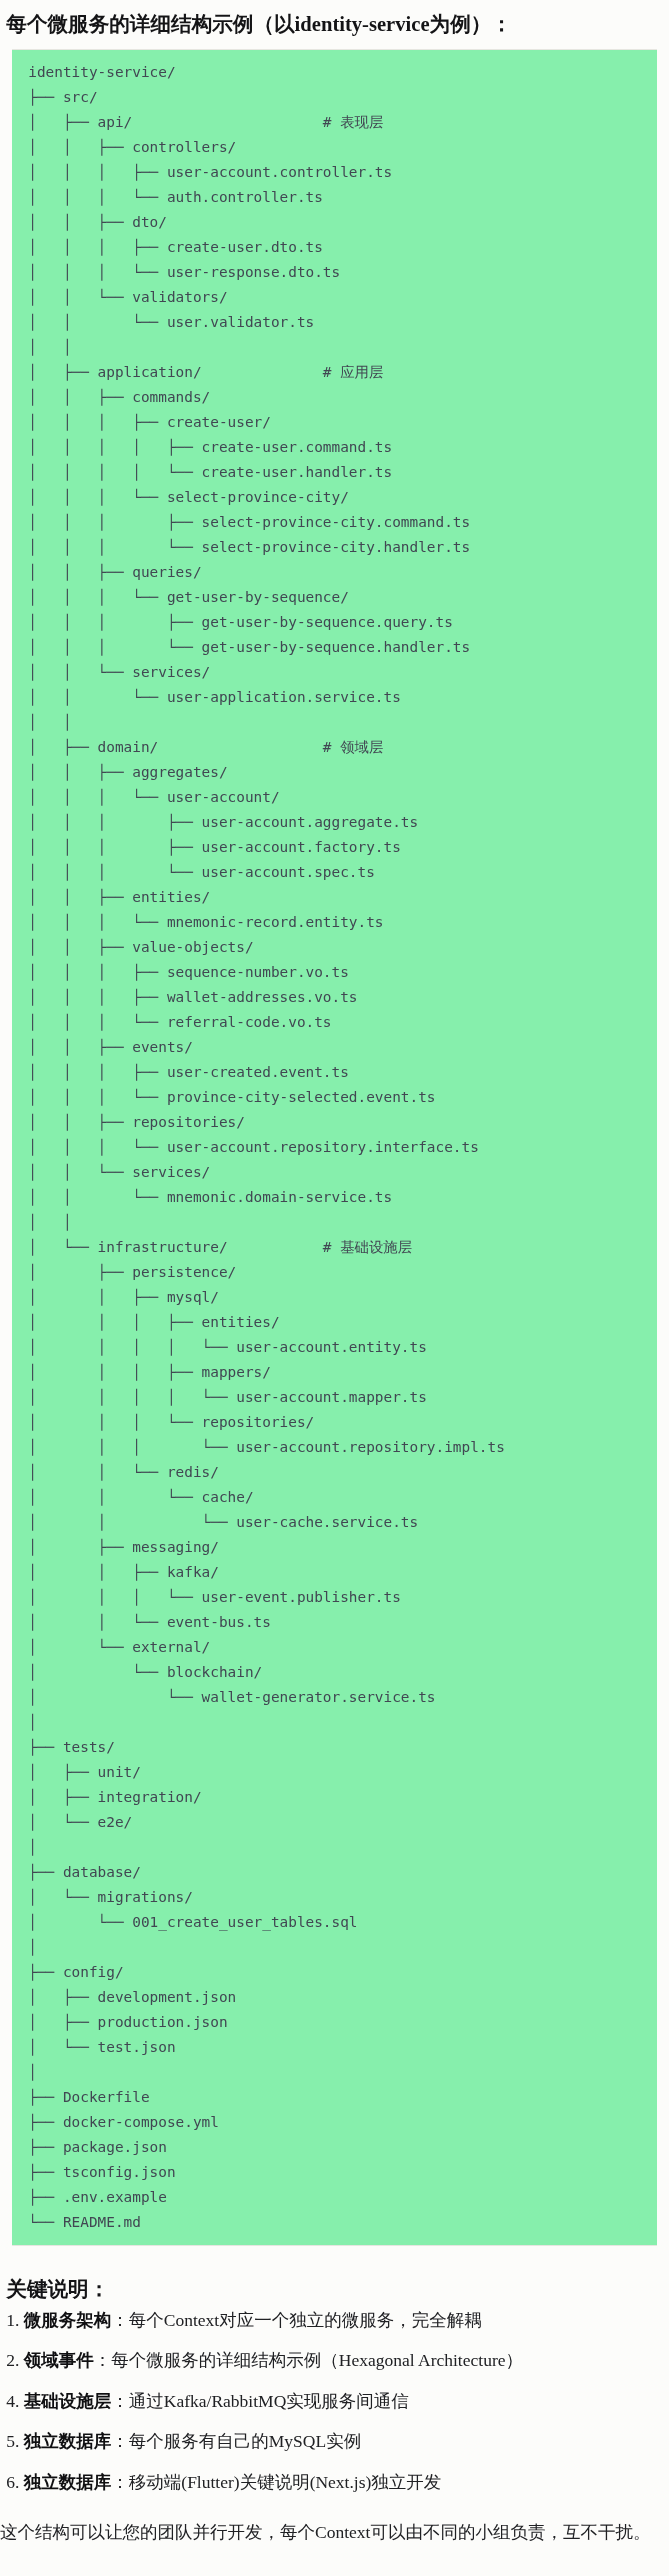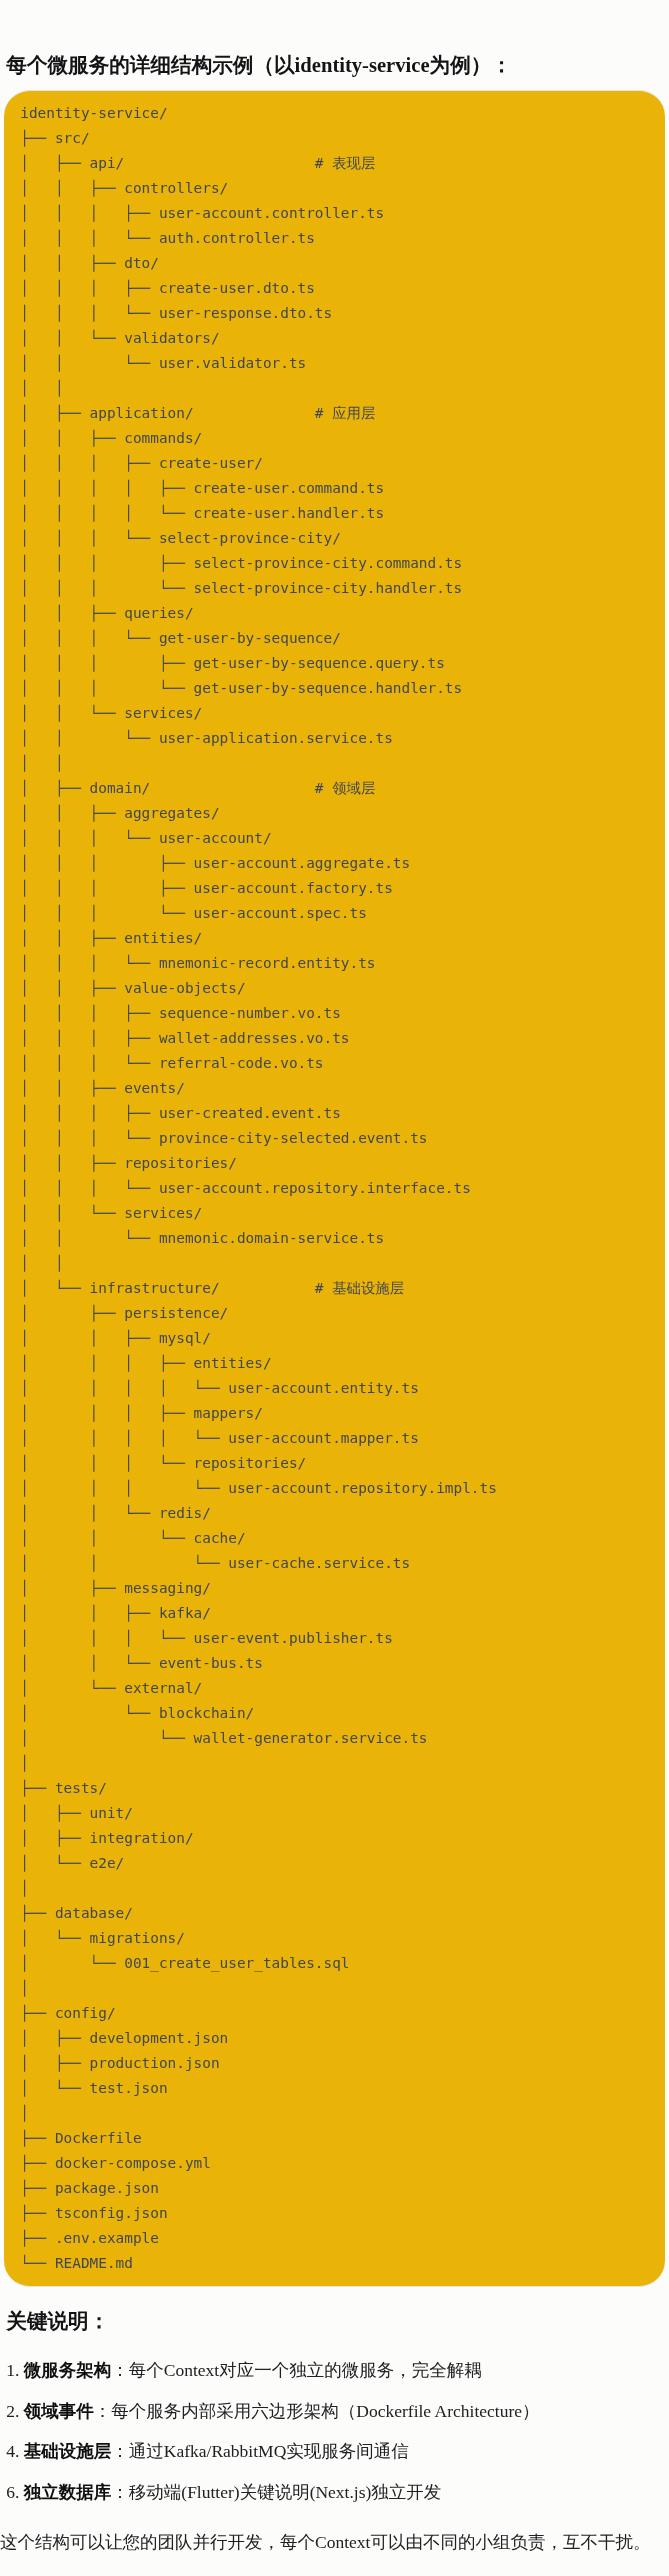--- a/index.html
+++ b/index.html
@@ -2,45 +2,44 @@
 <html lang="zh" style="font-size:10px"><head>
 <meta charset="utf-8">
 <style>
   html,body{margin:0;padding:0;}
   body{
     width:669px;
     background:#fcfcfa;
     color:#202124;
     font-family:"Liberation Serif", serif;
   }
-  .doc-header{padding:10.6px 6.3px 0 6.3px;margin-top:41px;}
+  .doc-header{padding:10.6px 6.3px 0 6.3px;}
   .page-title{
     margin:0 0 11.3px 0;
     font-size:20.6px;
     line-height:1.3;
     font-weight:bold;
     color:#141416;
   }
   .file-tree{
-    margin:4px;
-    background:#eab308;
+    margin:12px;
+    background:#86efac;
     border-top:0.6px solid #e6e6e0;
     border-bottom:0.6px solid #e6e6e0;
     padding:10px 6.3px 10px 16.3px;
     font-family:"DejaVu Sans Mono","Liberation Mono", monospace;
     font-size:14.4px;
     line-height:25px;
     color:#414752;
     white-space:pre;
     overflow:hidden;
-    border-radius:26px;
   }
   .notes{padding:17.5px 6.3px 8.8px 6.3px;}
   .notes-heading{
-    margin:0 0 23px 0;
+    margin:0 0 5px 0;
     font-size:20.6px;
     line-height:1.3;
     font-weight:bold;
     color:#141416;
   }
   .note-item{
     margin:0 0 15.6px 0;
     font-size:17.5px;
     line-height:25px;
     color:#202124;
@@ -152,28 +151,31 @@
 └── README.md</pre>
 
   <div class="notes">
     <h2 class="notes-heading">关键说明：</h2>
 
     <p class="note-item">
       <span class="note-num">1.</span><b class="note-term">微服务架构</b><span class="note-desc">：每个Context对应一个独立的微服务，完全解耦</span>
     </p>
 
     <p class="note-item">
-      <span class="note-num">2.</span><b class="note-term">领域事件</b><span class="note-desc">：每个服务内部采用六边形架构（Dockerfile Architecture）</span>
+      <span class="note-num">2.</span><b class="note-term">领域事件</b><span class="note-desc">：每个微服务的详细结构示例（Hexagonal Architecture）</span>
     </p>
 
 
     <p class="note-item">
       <span class="note-num">4.</span><b class="note-term">基础设施层</b><span class="note-desc">：通过Kafka/RabbitMQ实现服务间通信</span>
     </p>
 
+    <p class="note-item">
+      <span class="note-num">5.</span><b class="note-term">独立数据库</b><span class="note-desc">：每个服务有自己的MySQL实例</span>
+    </p>
 
     <p class="note-item">
       <span class="note-num">6.</span><b class="note-term">独立数据库</b><span class="note-desc">：移动端(Flutter)关键说明(Next.js)独立开发</span>
     </p>
 
     <p class="notes-footer">这个结构可以让您的团队并行开发，每个Context可以由不同的小组负责，互不干扰。</p>
   </div>
 
 </div>
 

